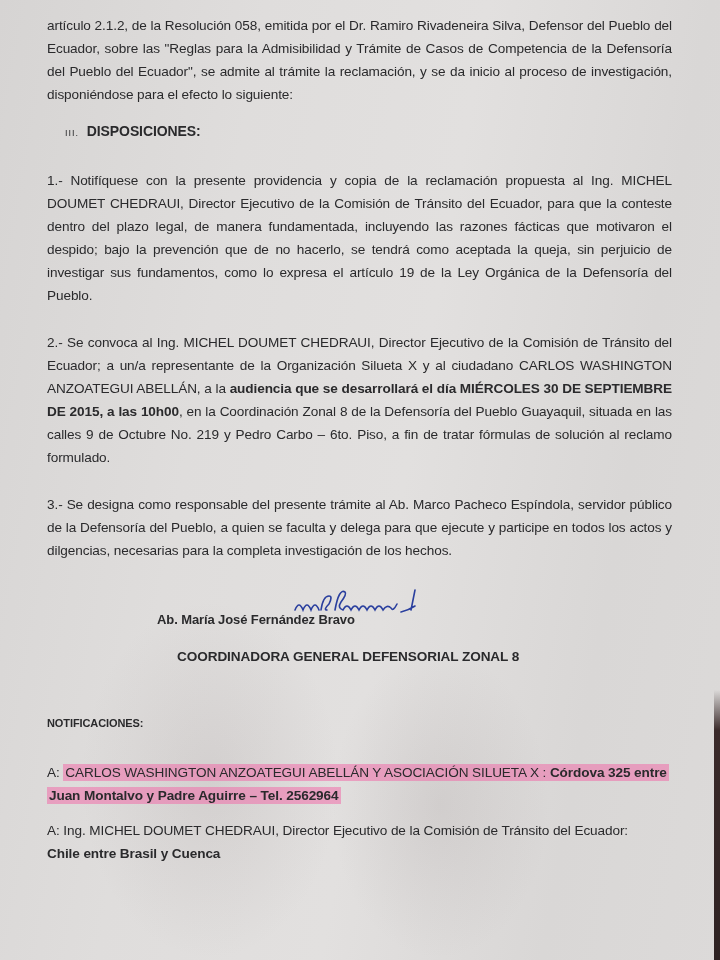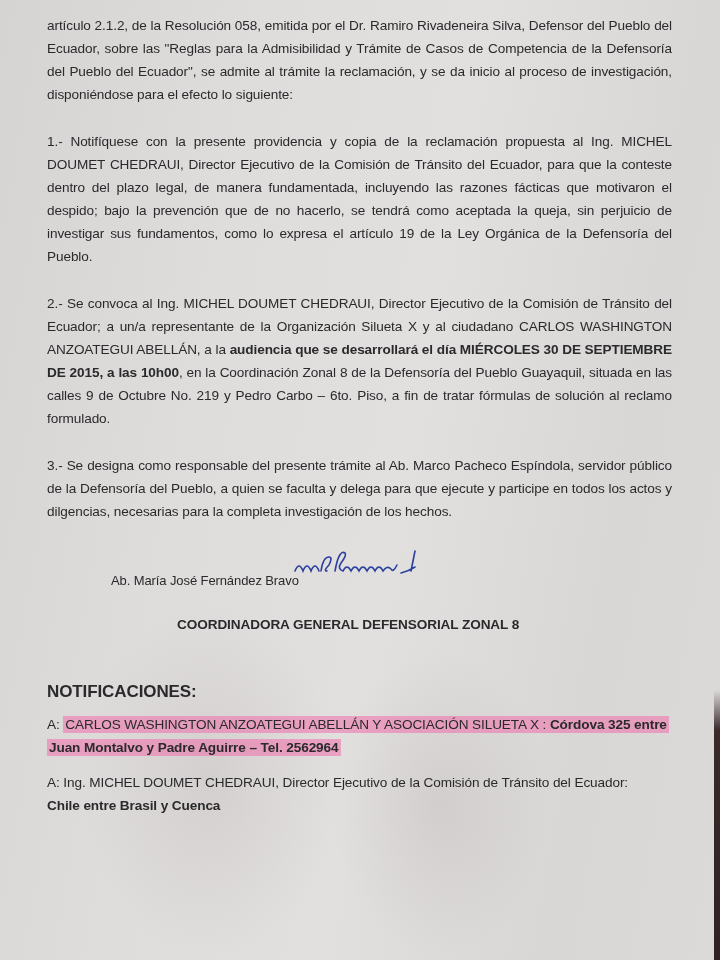--- a/index.html
+++ b/index.html
@@ -25,42 +25,46 @@
   .para { margin-top:24px; }
   .heading {
     margin-top:14px; padding-left:18px; font-weight:bold; font-size:14px;
   }
   .heading .roman { font-weight:normal; font-size:9px; margin-right:4px; letter-spacing:1px; }
   b { font-weight:bold; }
   .sig-block { position:relative; margin-top:32px; text-align:center; }
   .signature {
     position:absolute; left:244px; top:-20px; width:140px; height:30px;
   }
-  .sig-name { font-weight:normal; font-size:13px; margin-left:64px; text-align:left; }
-  .sig-title { font-weight:bold; font-size:13.6px; margin-top:21px; text-align:left; margin-left:130px; }
-  .notif-title { font-weight:bold; margin-top:44px; font-size:17px; }
+  .sig-name { font-weight:bold; font-size:13px; margin-left:110px; text-align:left; }
+  .sig-title { font-weight:bold; font-size:13.6px; margin-top:14px; text-align:left; margin-left:130px; }
+  .notif-title { font-weight:bold; margin-top:44px; font-size:11px; }
   .hl {
     background: rgba(240,110,170,0.55);
     box-decoration-break: clone; -webkit-box-decoration-break: clone;
     padding:1px 2px;
   }
-  .notif-item { margin-top:10px; text-align:left; }
+  .notif-item { margin-top:26px; text-align:left; }
   .notif-item + .notif-item { margin-top:12px; }
 </style>
 </head>
 <body>
 
 <div class="shadow-band" style="left:80px;top:600px;width:260px;height:360px;"></div>
 <div class="shadow-band" style="left:330px;top:650px;width:220px;height:310px;"></div>
 <div class="edge-right"></div>
 
 <div class="page">
 
   <p>artículo 2.1.2, de la Resolución 058, emitida por el Dr. Ramiro Rivadeneira Silva, Defensor del Pueblo del Ecuador, sobre las "Reglas para la Admisibilidad y Trámite de Casos de Competencia de la Defensoría del Pueblo del Ecuador", se admite al trámite la reclamación, y se da inicio al proceso de investigación, disponiéndose para el efecto lo siguiente:</p>
 
+  <div class="heading">
+    <span class="roman">III.</span>
+    <span>DISPOSICIONES:</span>
+  </div>
 
   <p class="para">1.- Notifíquese con la presente providencia y copia de la reclamación propuesta al Ing. MICHEL DOUMET CHEDRAUI, Director Ejecutivo de la Comisión de Tránsito del Ecuador, para que la conteste dentro del plazo legal, de manera fundamentada, incluyendo las razones fácticas que motivaron el despido; bajo la prevención que de no hacerlo, se tendrá como aceptada la queja, sin perjuicio de investigar sus fundamentos, como lo expresa el artículo 19 de la Ley Orgánica de la Defensoría del Pueblo.</p>
 
   <p class="para">
     <span>2.- Se convoca al Ing. MICHEL DOUMET CHEDRAUI, Director Ejecutivo de la Comisión de Tránsito del Ecuador; a un/a representante de la Organización Silueta X y al ciudadano CARLOS WASHINGTON ANZOATEGUI ABELLÁN, a la </span><b>audiencia que se desarrollará el día MIÉRCOLES 30 DE SEPTIEMBRE DE 2015, a las 10h00</b><span>, en la Coordinación Zonal 8 de la Defensoría del Pueblo Guayaquil, situada en las calles 9 de Octubre No. 219 y Pedro Carbo – 6to. Piso, a fin de tratar fórmulas de solución al reclamo formulado.</span>
   </p>
 
   <p class="para">3.- Se designa como responsable del presente trámite al Ab. Marco Pacheco Espíndola, servidor público de la Defensoría del Pueblo, a quien se faculta y delega para que ejecute y participe en todos los actos y dilgencias, necesarias para la completa investigación de los hechos.</p>
 
 

